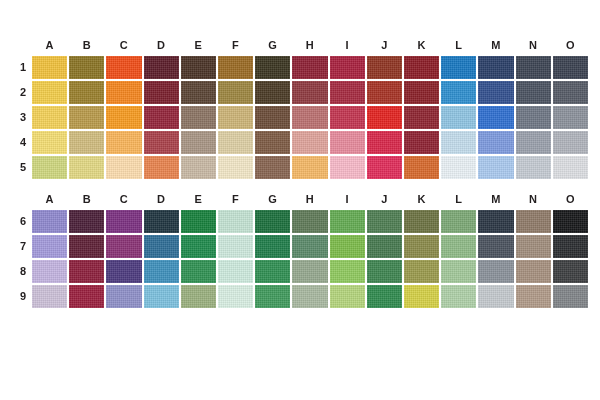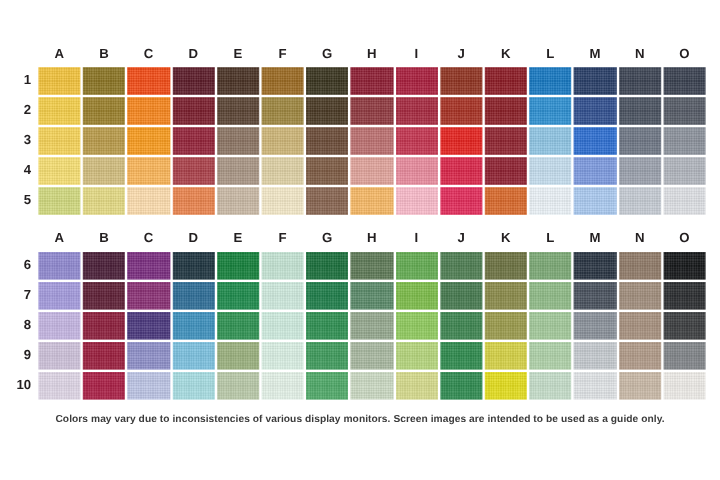--- a/index.html
+++ b/index.html
@@ -293,36 +293,17 @@
           <div class="swatch" title="#3f9a5c" style="background-color: rgb(63, 154, 92);"></div>
           <div class="swatch" title="#a8b8a0" style="background-color: rgb(168, 184, 160);"></div>
           <div class="swatch" title="#b4d47c" style="background-color: rgb(180, 212, 124);"></div>
           <div class="swatch" title="#2f8a4e" style="background-color: rgb(47, 138, 78);"></div>
           <div class="swatch" title="#d4d046" style="background-color: rgb(212, 208, 70);"></div>
           <div class="swatch" title="#aed0a8" style="background-color: rgb(174, 208, 168);"></div>
           <div class="swatch" title="#c4c9ce" style="background-color: rgb(196, 201, 206);"></div>
           <div class="swatch" title="#b09a88" style="background-color: rgb(176, 154, 136);"></div>
           <div class="swatch" title="#808488" style="background-color: rgb(128, 132, 136);"></div>
         </div>
-        <div class="swatch-row">
-          <div class="row-header">10</div>
-          <div class="swatch" title="#ddd4e4" style="background-color: rgb(221, 212, 228);"></div>
-          <div class="swatch" title="#a92046" style="background-color: rgb(169, 32, 70);"></div>
-          <div class="swatch" title="#bcc4e4" style="background-color: rgb(188, 196, 228);"></div>
-          <div class="swatch" title="#a6dbe0" style="background-color: rgb(166, 219, 224);"></div>
-          <div class="swatch" title="#b8c8a8" style="background-color: rgb(184, 200, 168);"></div>
-          <div class="swatch" title="#e2f0e6" style="background-color: rgb(226, 240, 230);"></div>
-          <div class="swatch" title="#4fa868" style="background-color: rgb(79, 168, 104);"></div>
-          <div class="swatch" title="#cad8c2" style="background-color: rgb(202, 216, 194);"></div>
-          <div class="swatch" title="#d4d98c" style="background-color: rgb(212, 217, 140);"></div>
-          <div class="swatch" title="#2f8a50" style="background-color: rgb(47, 138, 80);"></div>
-          <div class="swatch" title="#e2dc1e" style="background-color: rgb(226, 220, 30);"></div>
-          <div class="swatch" title="#c4dcc8" style="background-color: rgb(196, 220, 200);"></div>
-          <div class="swatch" title="#dfe2e5" style="background-color: rgb(223, 226, 229);"></div>
-          <div class="swatch" title="#c8b8a6" style="background-color: rgb(200, 184, 166);"></div>
-          <div class="swatch" title="#eceae6" style="background-color: rgb(236, 234, 230);"></div>
-        </div>
       </div>
   </div>
 
-  <div class="caption">Colors may vary due to inconsistencies of various display monitors. Screen images are intended to be used as a guide only.</div>
 
 </div>
 
 </body></html>

